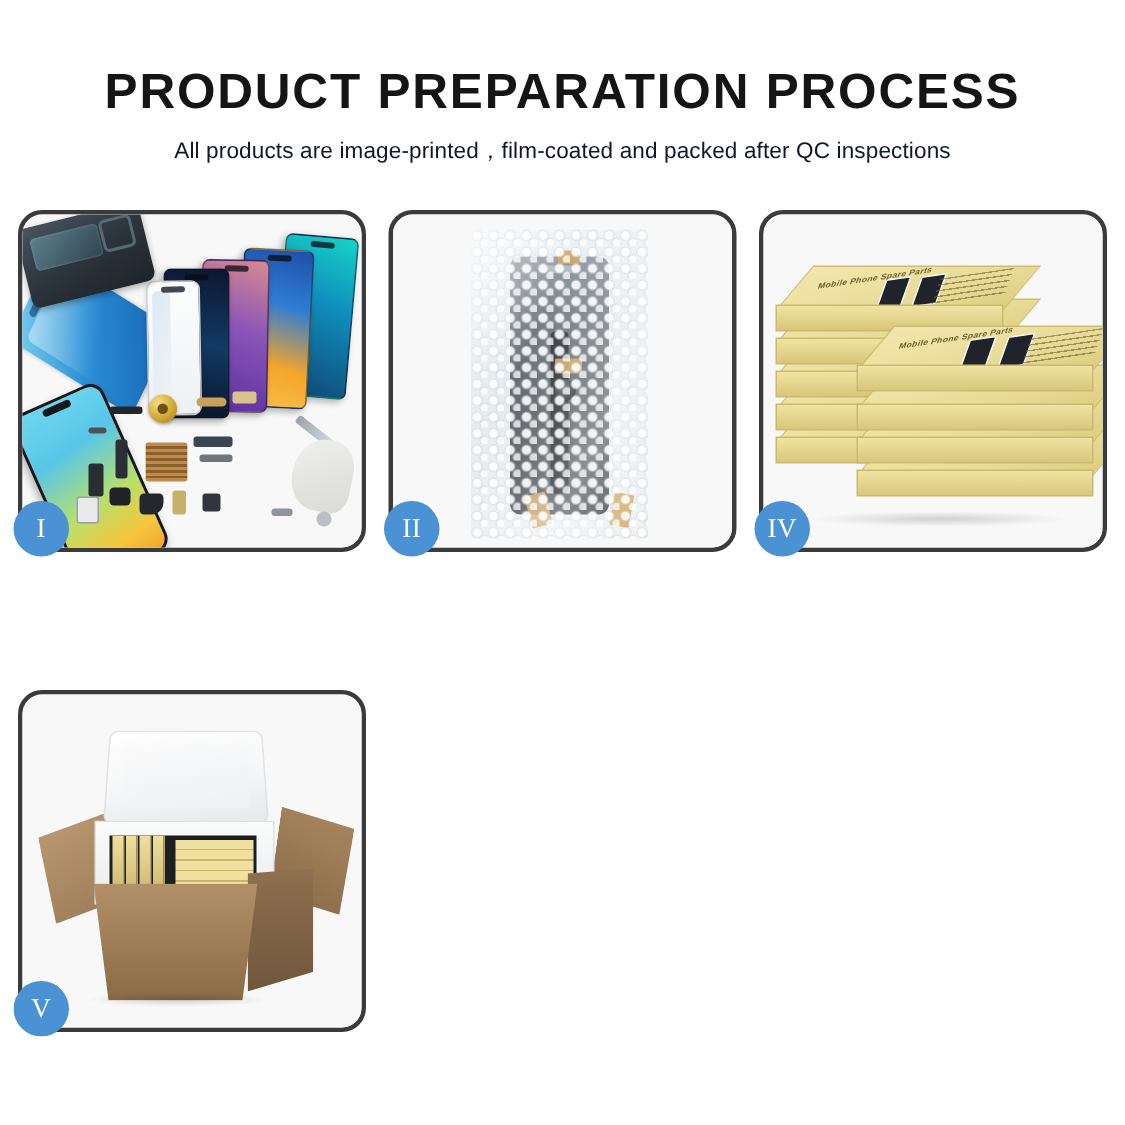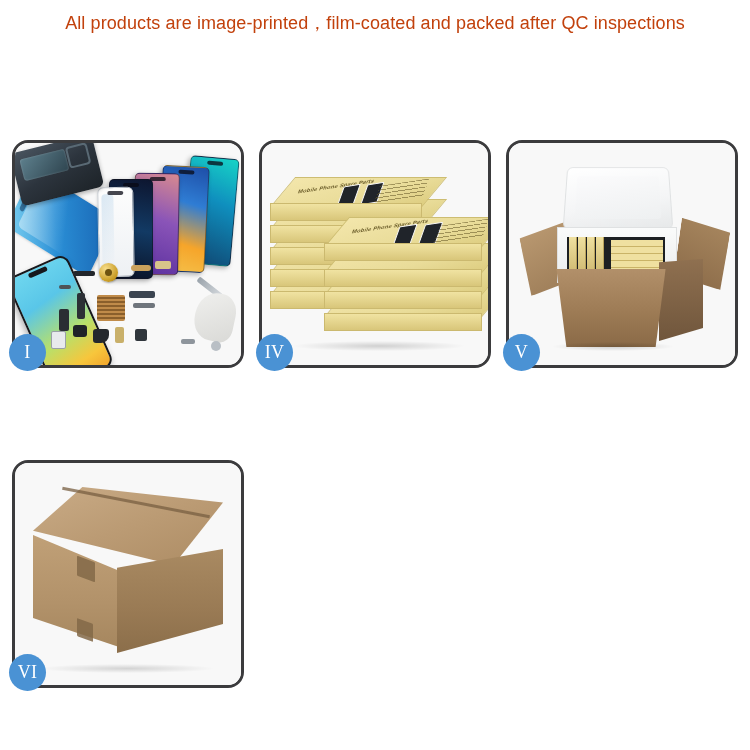--- a/index.html
+++ b/index.html
@@ -20,22 +20,22 @@
   .title {
     margin: 0; padding-top: 42px;
     font-size: 33px; font-weight: bold;
     letter-spacing: 1.2px;
     color: #151515;
     font-family: "Liberation Sans", sans-serif;
     white-space: nowrap;
   }
   .subtitle {
     margin: 0; padding-top: 11px;
-    font-size: 18px; font-weight: normal;
-    color: #c2410c;
+    font-size: 15px; font-weight: normal;
+    color: #0f172a;
     letter-spacing: 0.1px;
     white-space: nowrap;
   }
 
   
   .grid {
     position: absolute;
     top: 140px; left: 12px;
     width: 726px;
     display: grid;
@@ -402,20 +402,21 @@
     position:absolute; left: 26px; bottom: 12px; width: 172px; height: 9px;
     background: radial-gradient(ellipse at center, rgba(0,0,0,.15), rgba(0,0,0,0) 72%);
   }
 </style>
 </head>
 <body>
 
 <div id="page">
 
   <div class="header">
+    <h1 class="title">PRODUCT PREPARATION PROCESS</h1>
     <p class="subtitle">All products are image-printed，film-coated and packed after QC inspections</p>
   </div>
 
   <div class="grid">
 
     <div class="panel">
       <div class="panel-photo">
         <div class="ph film">
           <div class="film-notch"></div>
         </div>
@@ -455,20 +456,36 @@
         <div class="prt p10"></div>
         <div class="prt p11"></div>
         <div class="prt p12"></div>
         <div class="prt p13"></div>
         <div class="prt p14"></div>
         <div class="prt p15"></div>
       </div>
       <div class="badge">I</div>
     </div>
 
+    <div class="panel">
+      <div class="panel-photo">
+        <div class="bubble-bag">
+          <div class="inner-part"></div>
+          <div class="flex-strip"></div>
+          <div class="cam-dot"></div>
+          <div class="tape t1"></div>
+          <div class="tape t2"></div>
+          <div class="tape t3"></div>
+          <div class="tape t4"></div>
+          <div class="bubbles"></div>
+          <div class="bag-sheen"></div>
+        </div>
+      </div>
+      <div class="badge">II</div>
+    </div>
 
 
     <div class="panel">
       <div class="panel-photo">
         <div class="stack">
 
           <div class="sbox" style="left:0; top:104px; width:150px;">
             <div class="top"></div>
             <div class="front"></div>
           </div>
@@ -535,27 +552,15 @@
           <span class="v-yellow-v" style="left:29px;"></span>
           <span class="v-yellow-h"></span>
         </div>
         <div class="v-body-right"></div>
         <div class="v-body"></div>
         <div class="v-shadow"></div>
       </div>
       <div class="badge">V</div>
     </div>
 
-    <div class="panel">
-      <div class="panel-photo">
-        <div class="vi-top"></div>
-        <div class="vi-seam"></div>
-        <div class="vi-left"></div>
-        <div class="vi-right"></div>
-        <div class="vi-tab vi-tab-1"></div>
-        <div class="vi-tab vi-tab-2"></div>
-        <div class="vi-shadow"></div>
-      </div>
-      <div class="badge">VI</div>
-    </div>
 
   </div>
 </div>
 
 </body></html>

